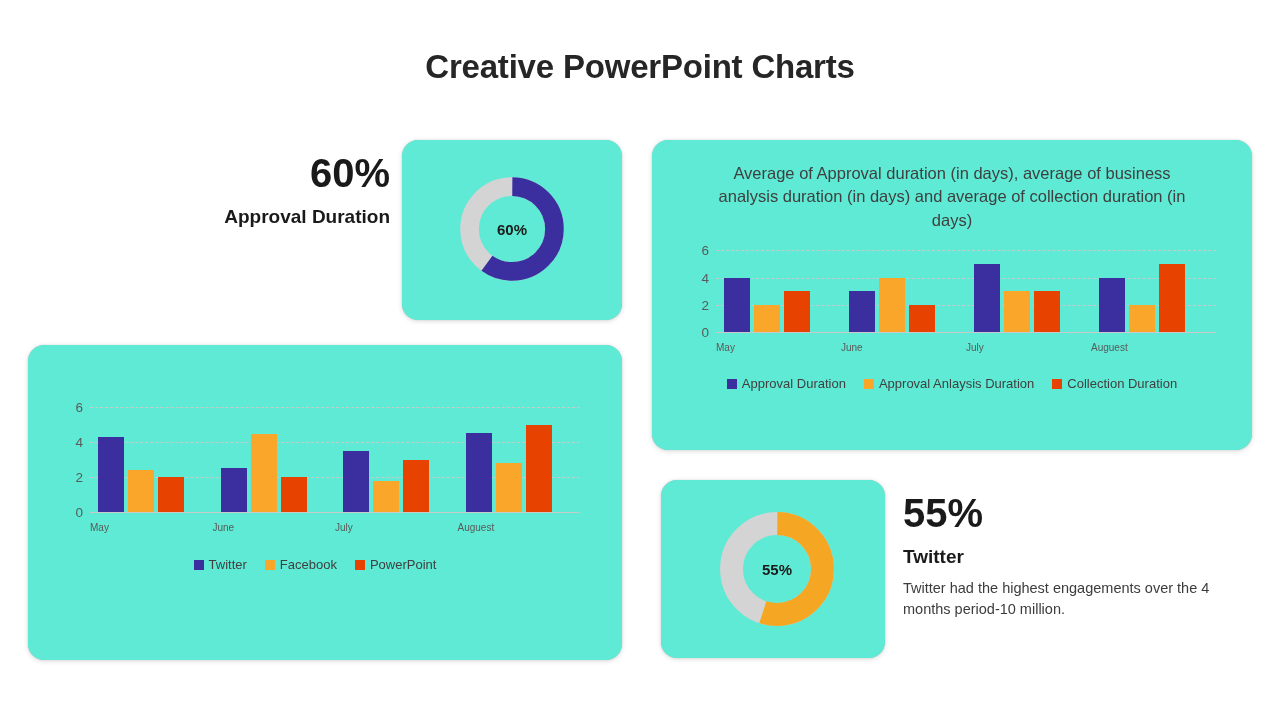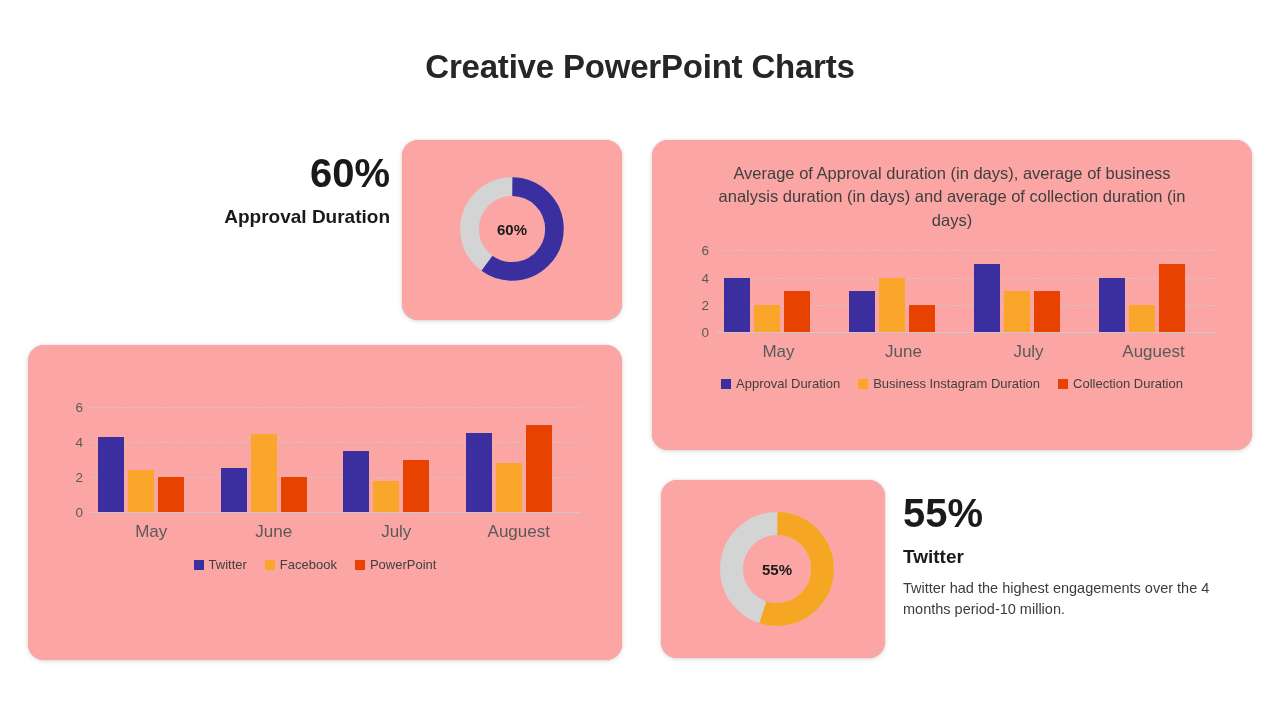--- a/index.html
+++ b/index.html
@@ -25,21 +25,21 @@
     text-align: center;
     font-size: 33px;
     font-weight: bold;
     color: #262626;
     letter-spacing: -0.2px;
   }
 
   
   .card {
     position: absolute;
-    background: #fca5a5;
+    background: #5eead4;
     border-radius: 16px;
     box-shadow: 0 1px 5px rgba(0,0,0,0.16), 0 0 1px rgba(0,0,0,0.22);
   }
 
   
   .kpi-block { position: absolute; }
   .kpi-value {
     font-size: 40px;
     font-weight: bold;
     color: #1a1a1a;
@@ -127,22 +127,21 @@
   }
   .group .bar:first-child { margin-left: 8px; }
   .cat-labels {
     position: absolute;
     left: 0;
     width: 100%;
     display: flex;
   }
   .cat-label {
     flex: 1 1 0;
-    text-align: center;
-    font-size: 17px;
+    font-size: 10px;
     color: #5a5a5a;
   }
   .legend {
     position: absolute;
     width: 100%;
     display: flex;
     justify-content: center;
     align-items: center;
     gap: 18px;
     font-size: 13px;
@@ -219,21 +218,21 @@
         <div class="cat-label">Auguest</div>
       </div>
 
       <div class="legend" style="top:126px; left:-40px; width:552px;">
         <div class="legend-item">
           <span class="legend-swatch" style="background:#3b2fa0;"></span>
           <span>Approval Duration</span>
         </div>
         <div class="legend-item">
           <span class="legend-swatch" style="background:#f9a62a;"></span>
-          <span>Business Instagram Duration</span>
+          <span>Approval Anlaysis Duration</span>
         </div>
         <div class="legend-item">
           <span class="legend-swatch" style="background:#e84200;"></span>
           <span>Collection Duration</span>
         </div>
       </div>
 
     </div>
   </div>
 </div>

